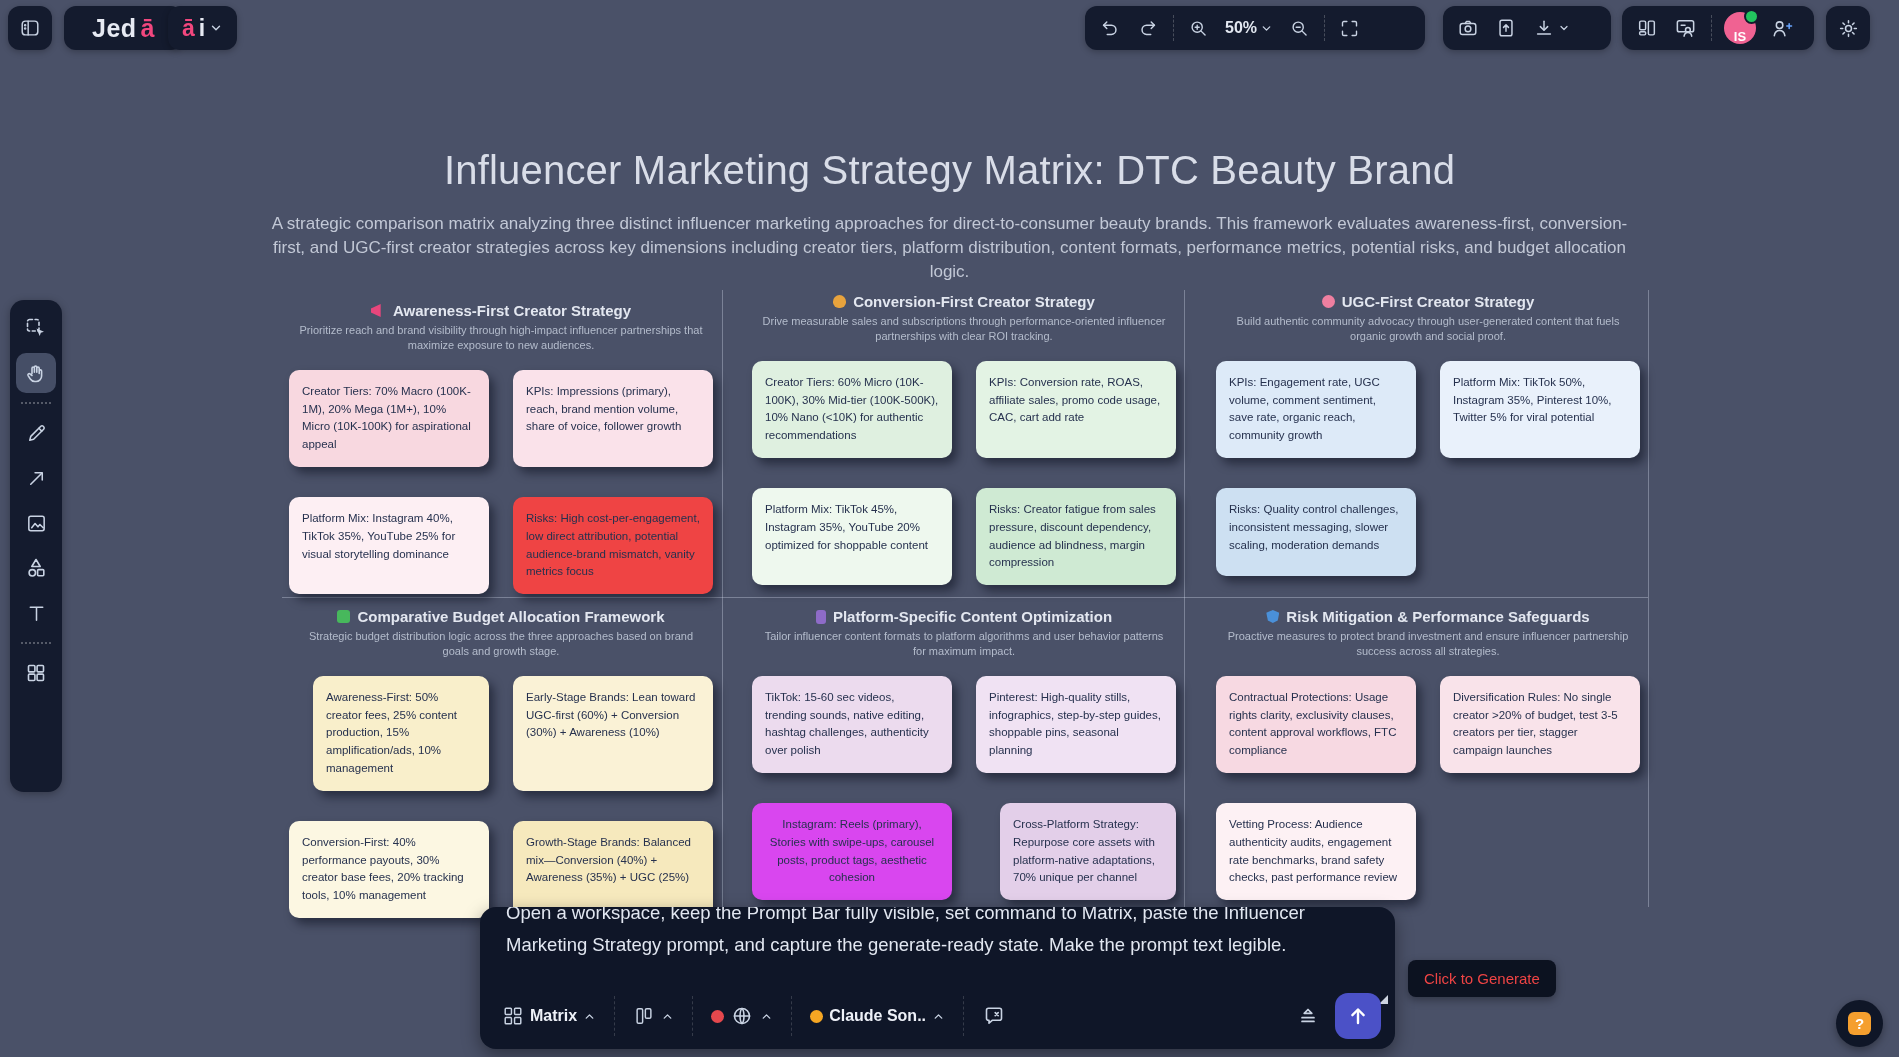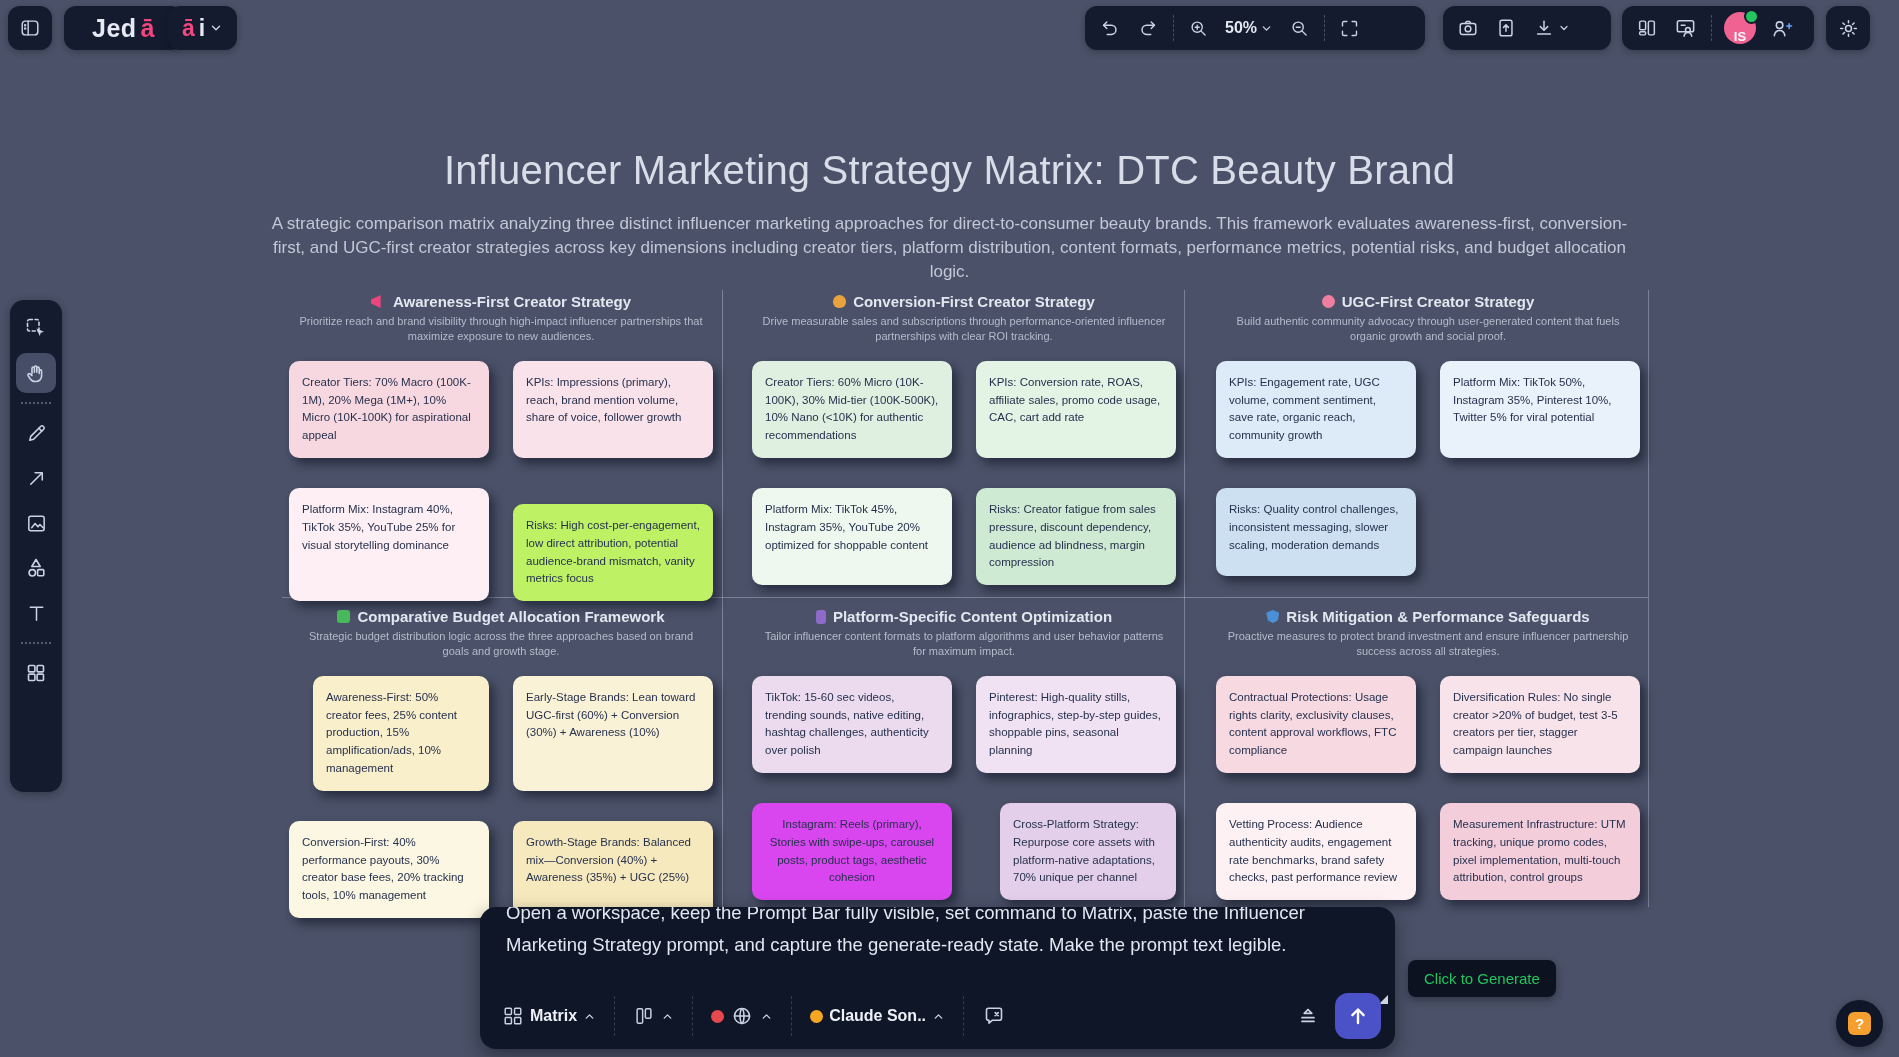--- a/index.html
+++ b/index.html
@@ -58,21 +58,21 @@
   .p-line{font-size:18.5px;line-height:1.72;color:#e2e7f1;white-space:nowrap}
   .p-controls{position:absolute;left:22px;right:14px;bottom:9px;height:48px;display:flex;align-items:center}
   .cmd{display:flex;align-items:center;gap:6px;cursor:pointer;color:#eef1f8;font-size:16px;font-weight:600}
   .pdash{height:40px;border-left:1px dashed rgba(255,255,255,.16);margin:0 18px}
   .dot{width:13px;height:13px;border-radius:50%;display:inline-block}
   .gen-btn{width:46px;height:46px;border-radius:13px;background:#4b51c7;display:flex;align-items:center;justify-content:center;
     cursor:pointer;margin-left:14px}
   .eject{display:flex;align-items:center;cursor:pointer;margin-left:auto}
   .resize-handle{position:absolute;right:7px;top:88px;width:0;height:0;border-left:9px solid transparent;border-bottom:9px solid #d8deea;opacity:.95}
   .tooltip{position:absolute;left:1408px;top:960px;height:37px;line-height:37px;padding:0 16px;background:#0c1220;
-    border-radius:8px;color:#22c55e;font-size:15px;z-index:6;box-shadow:0 3px 8px rgba(0,0,0,.35)}
+    border-radius:8px;color:#ef4444;font-size:15px;z-index:6;box-shadow:0 3px 8px rgba(0,0,0,.35)}
   .help-btn{position:absolute;left:1836px;top:1000px;width:47px;height:47px;border-radius:50%;background:#0f1627;
     display:flex;align-items:center;justify-content:center;cursor:pointer;z-index:6;box-shadow:0 3px 8px rgba(0,0,0,.35)}
   .help-badge{width:23px;height:23px;border-radius:6px;background:#f59f2e;color:#fff;font-weight:700;font-size:15px;
     display:flex;align-items:center;justify-content:center}
 </style>
 </head>
 <body>
 
 <div class="tl-btn" style="left:8px;width:44px">
   <span>
@@ -265,31 +265,31 @@
 </div>
 
 <div class="main-title">Influencer Marketing Strategy Matrix: DTC Beauty Brand</div>
 <div class="main-sub">A strategic comparison matrix analyzing three distinct influencer marketing approaches for direct-to-consumer beauty brands. This framework evaluates awareness-first, conversion-first, and UGC-first creator strategies across key dimensions including creator tiers, platform distribution, content formats, performance metrics, potential risks, and budget allocation logic.</div>
 
 <div class="vline" style="left:722px"></div>
 <div class="vline" style="left:1184px"></div>
 <div class="vline" style="left:1648px"></div>
 <div class="hline"></div>
 
-<div class="sec" style="left:283px;top:293px">
+<div class="sec" style="left:283px;top:302px">
   <div class="sec-head">
       <span class="sec-ico ico-megaphone" style="background: rgb(232, 70, 124);"></span>
       <span>Awareness-First Creator Strategy</span>
     </div>
   <div class="sec-sub">Prioritize reach and brand visibility through high-impact influencer partnerships that maximize exposure to new audiences.</div>
   <div class="notes">
     <div class="note" style="background: rgb(248, 216, 224);"><span>Creator Tiers: 70% Macro (100K-1M), 20% Mega (1M+), 10% Micro (10K-100K) for aspirational appeal</span></div>
     <div class="note" style="background: rgb(250, 226, 234);"><span>KPIs: Impressions (primary), reach, brand mention volume, share of voice, follower growth</span></div>
     <div class="note" style="background: rgb(253, 239, 243);"><span>Platform Mix: Instagram 40%, TikTok 35%, YouTube 25% for visual storytelling dominance</span></div>
-    <div class="note" style="background: #bef264; margin-top: 16px;"><span>Risks: High cost-per-engagement, low direct attribution, potential audience-brand mismatch, vanity metrics focus</span></div>
+    <div class="note" style="background: #ef4444;"><span>Risks: High cost-per-engagement, low direct attribution, potential audience-brand mismatch, vanity metrics focus</span></div>
   </div>
 </div>
 
 <div class="sec" style="left:746px;top:293px">
   <div class="sec-head">
       <span class="sec-ico ico-moneybag" style="background: rgb(232, 163, 61);"></span>
       <span>Conversion-First Creator Strategy</span>
     </div>
   <div class="sec-sub">Drive measurable sales and subscriptions through performance-oriented influencer partnerships with clear ROI tracking.</div>
   <div class="notes">
@@ -344,21 +344,20 @@
 <div class="sec" style="left:1210px;top:608px">
   <div class="sec-head">
       <span class="sec-ico ico-shield" style="background: rgb(74, 144, 217);"></span>
       <span>Risk Mitigation &amp; Performance Safeguards</span>
     </div>
   <div class="sec-sub">Proactive measures to protect brand investment and ensure influencer partnership success across all strategies.</div>
   <div class="notes">
     <div class="note" style="background: rgb(247, 217, 226);"><span>Contractual Protections: Usage rights clarity, exclusivity clauses, content approval workflows, FTC compliance</span></div>
     <div class="note" style="background: rgb(249, 227, 234);"><span>Diversification Rules: No single creator &gt;20% of budget, test 3-5 creators per tier, stagger campaign launches</span></div>
     <div class="note" style="background: rgb(253, 241, 244);"><span>Vetting Process: Audience authenticity audits, engagement rate benchmarks, brand safety checks, past performance review</span></div>
-    <div class="note" style="background: rgb(244, 205, 219);"><span>Measurement Infrastructure: UTM tracking, unique promo codes, pixel implementation, multi-touch attribution, control groups</span></div>
   </div>
 </div>
 
 <div class="prompt-panel">
   <div class="p-text">
     <div class="p-line">Open a workspace, keep the Prompt Bar fully visible, set command to Matrix, paste the Influencer</div>
     <div class="p-line">Marketing Strategy prompt, and capture the generate-ready state. Make the prompt text legible.</div>
   </div>
   <div class="resize-handle"></div>
   <div class="p-controls">

